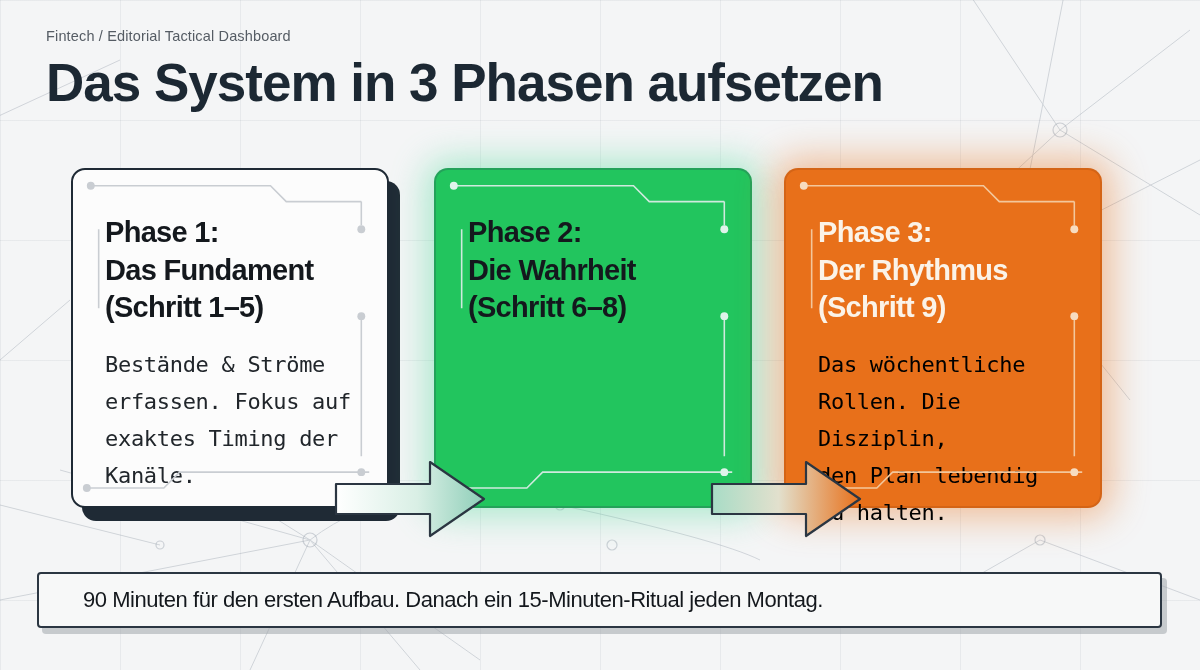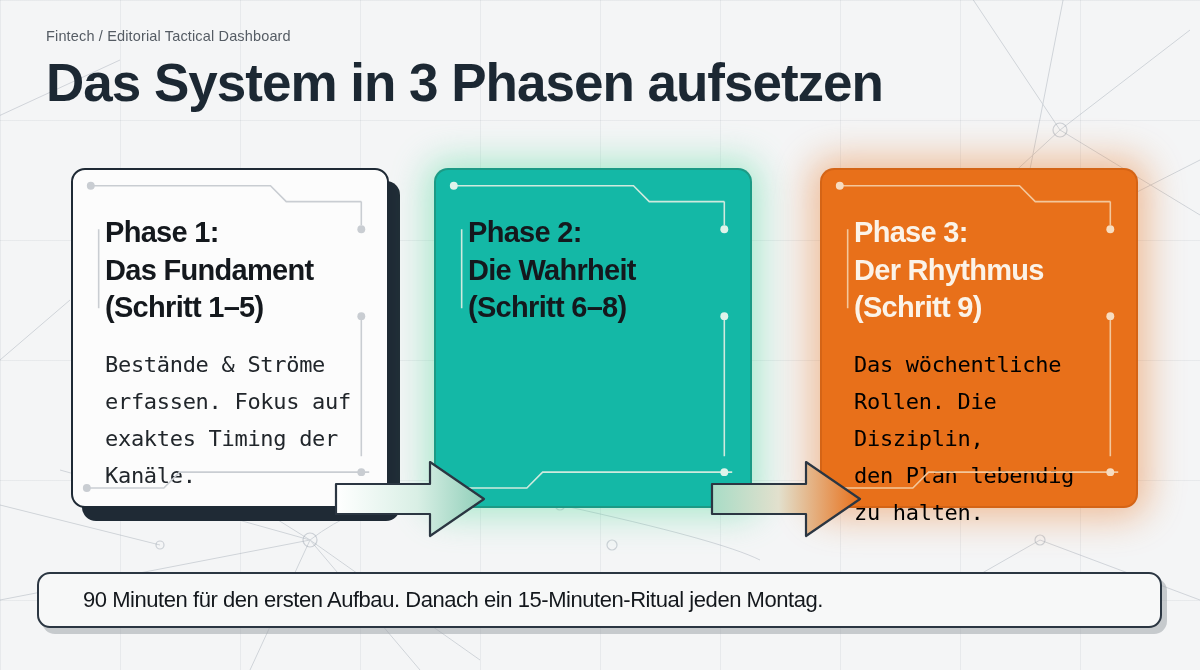--- a/index.html
+++ b/index.html
@@ -76,27 +76,27 @@
   .card.c1 {
     left: 58px;
     background: #FCFCFC;
     border: 2px solid #1F2A35;
     box-shadow: 11px 13px 0 0 #1F2A35;
     margin-left: 13px;
   }
   
   .card.c2 {
     left: 434px;
-    background: #14b8a6;
+    background: #22c55e;
     border: 2px solid rgba(40,110,85,0.40);
     box-shadow: 0 0 34px 8px rgba(90,220,160,0.48);
   }
   
   .card.c3 {
-    left: 820px;
+    left: 784px;
     background: #E8701A;
     border: 2px solid rgba(150,65,10,0.25);
     box-shadow: 0 0 36px 10px rgba(232,112,26,0.42);
   }
 
   .card-title {
     font-size: 29px;
     font-weight: bold;
     line-height: 1.30;
     letter-spacing: -0.7px;
@@ -138,21 +138,21 @@
 
   
   #footer-banner {
     position: absolute;
     left: 37px;
     top: 572px;
     width: 1125px;
     height: 56px;
     background: #F7F8F8;
     border: 2px solid #2B3642;
-    border-radius: 13px;
+    border-radius: 4px;
     display: flex;
     align-items: center;
     padding-left: 44px;
     box-shadow: 5px 6px 0 0 rgba(160,166,172,0.55);
     z-index: 4;
   }
   #footer-text {
     font-size: 22px;
     color: #14181D;
     letter-spacing: -0.45px;

